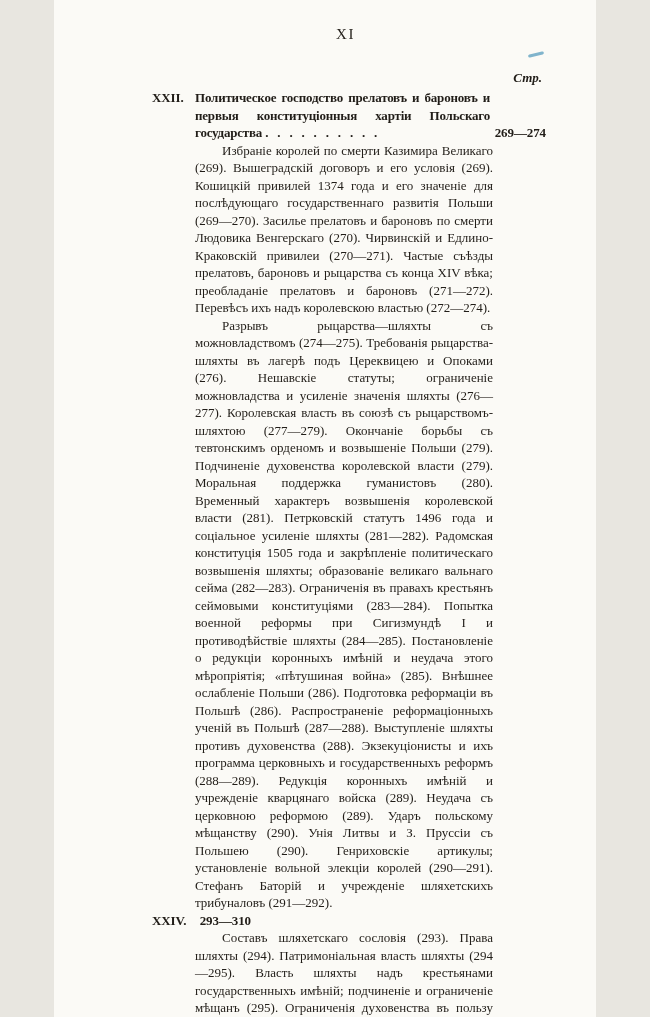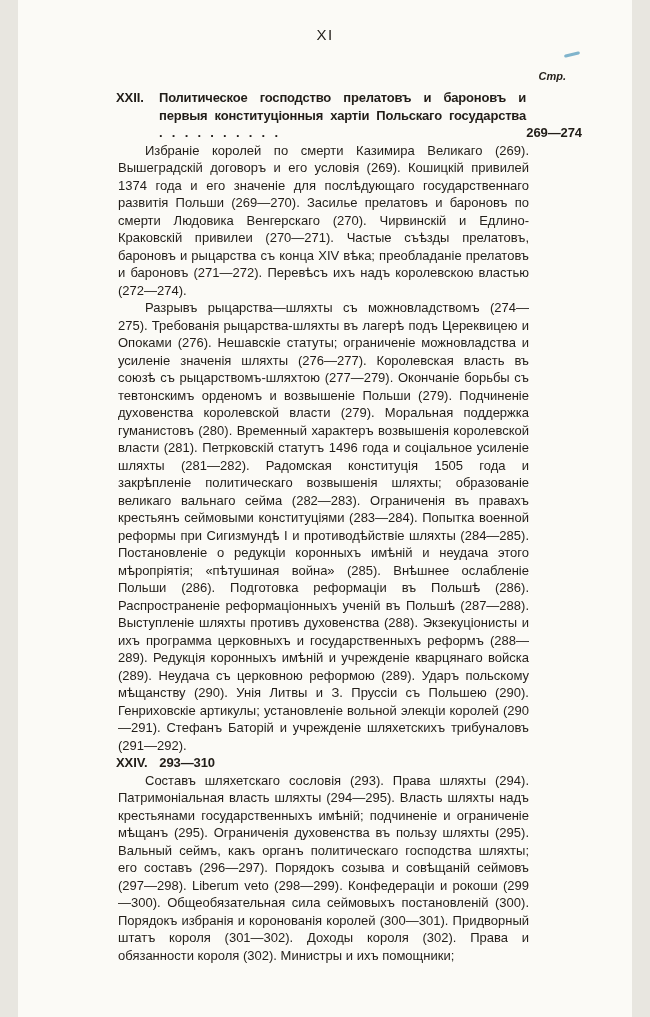--- a/index.html
+++ b/index.html
@@ -4,41 +4,42 @@
 <style>
   :root {
     --paper: #fbfaf6;
     --ink: #211d18;
     --ink-mark: #6aa7c4;
   }
   * { margin: 0; padding: 0; box-sizing: border-box; }
   html, body { background: #e8e6e0; }
   .page {
     position: relative;
-    width: 614px;
+    width: 542px;
     height: 1017px;
     margin: 0 auto;
     background: var(--paper);
     color: var(--ink);
-    font-family: Liberation Sans, sans-serif;
+    font-family: Liberation Serif, serif;
     overflow: hidden;
+    padding-left: 41px;
   }
   .page-number {
     padding-top: 26px;
     text-align: center;
     font-size: 15px;
     letter-spacing: 1.5px;
   }
   .col-header {
     position: absolute;
     top: 70px;
-    right: 66px;
+    right: 54px;
     font-style: italic;
     font-weight: bold;
-    font-size: 11px;
+    font-size: 13px;
   }
   .ink-mark {
     position: absolute;
     top: 53px;
     right: 52px;
     width: 16px;
     height: 3px;
     background: var(--ink-mark);
     border-radius: 2px;
     transform: rotate(-14deg);
@@ -52,21 +53,20 @@
     display: flex;
     align-items: stretch;
     font-weight: bold;
     font-size: 13px;
     line-height: 17.5px;
     letter-spacing: -0.1px;
   }
   .numeral {
     flex: none;
     width: 43px;
-    margin-left: 41px;
   }
   .title {
     flex: 1;
     text-align: justify;
     letter-spacing: -0.2px;
   }
   .leader {
     word-spacing: 6px;
     white-space: nowrap;
   }

